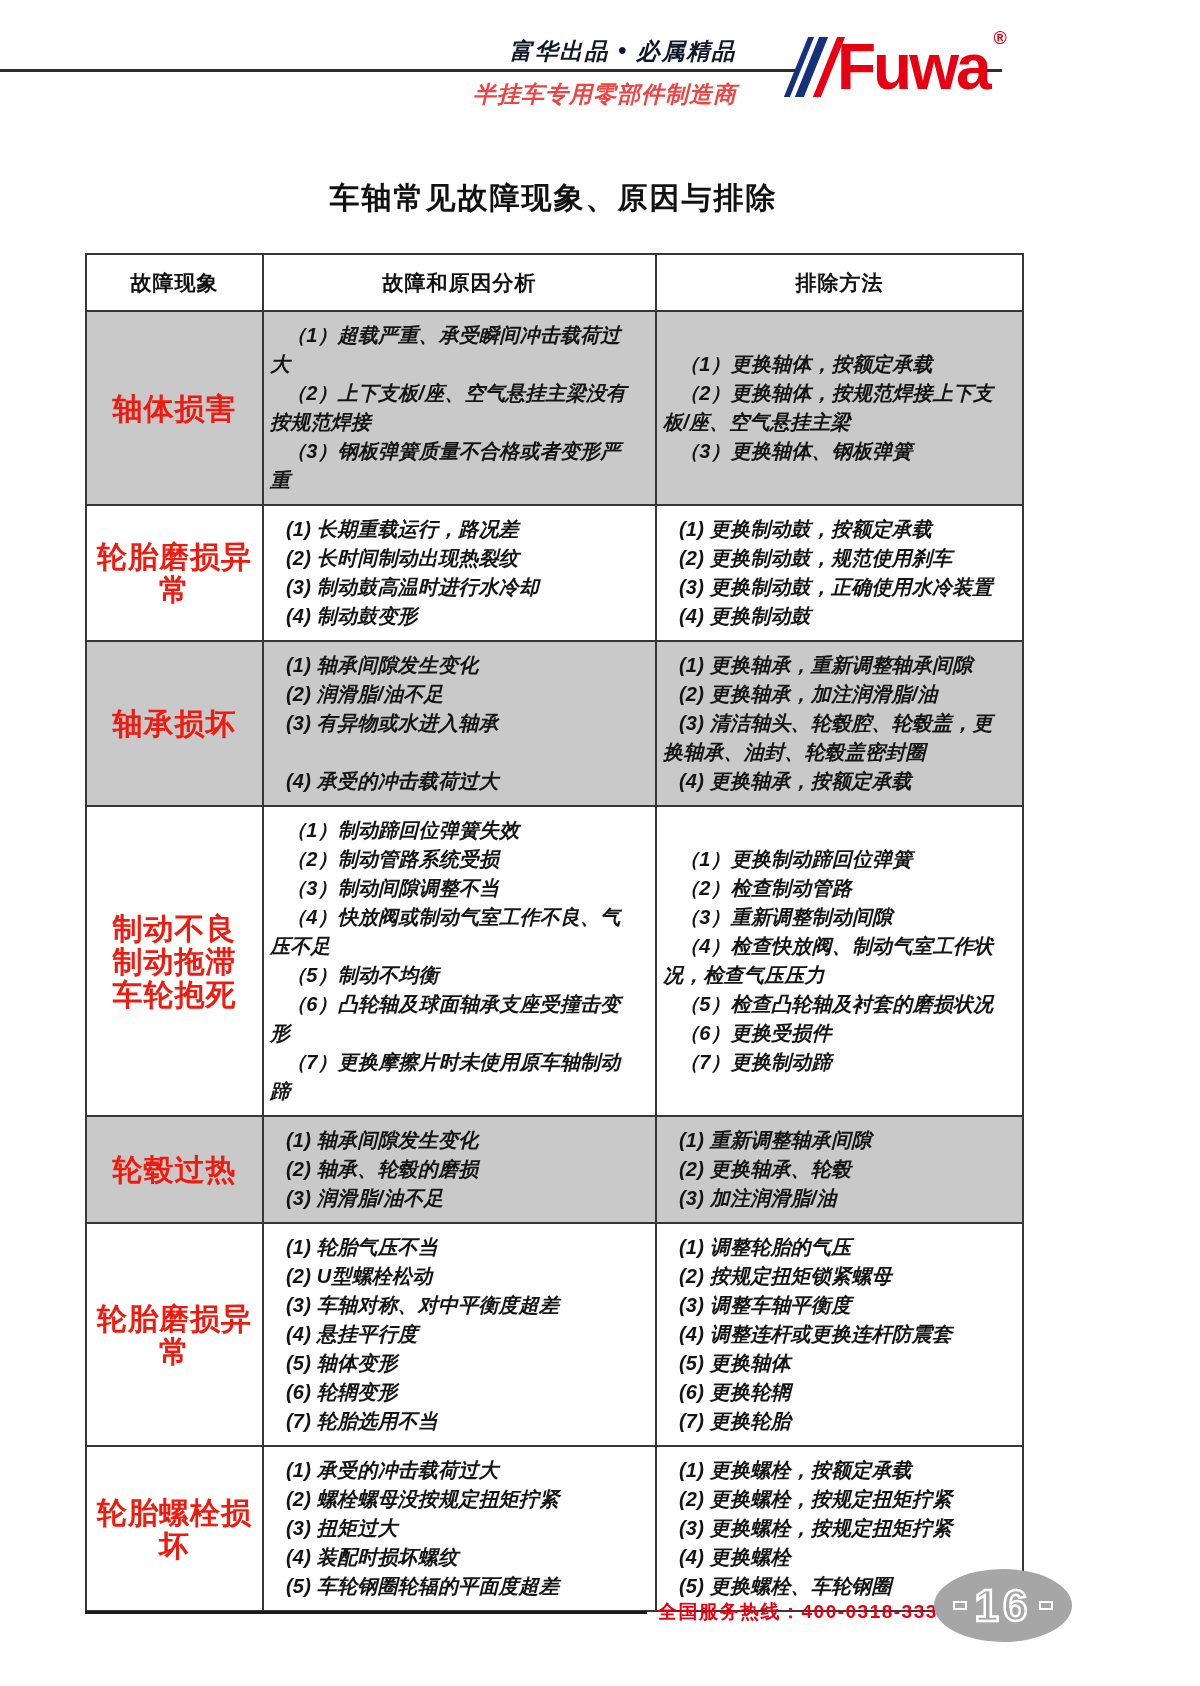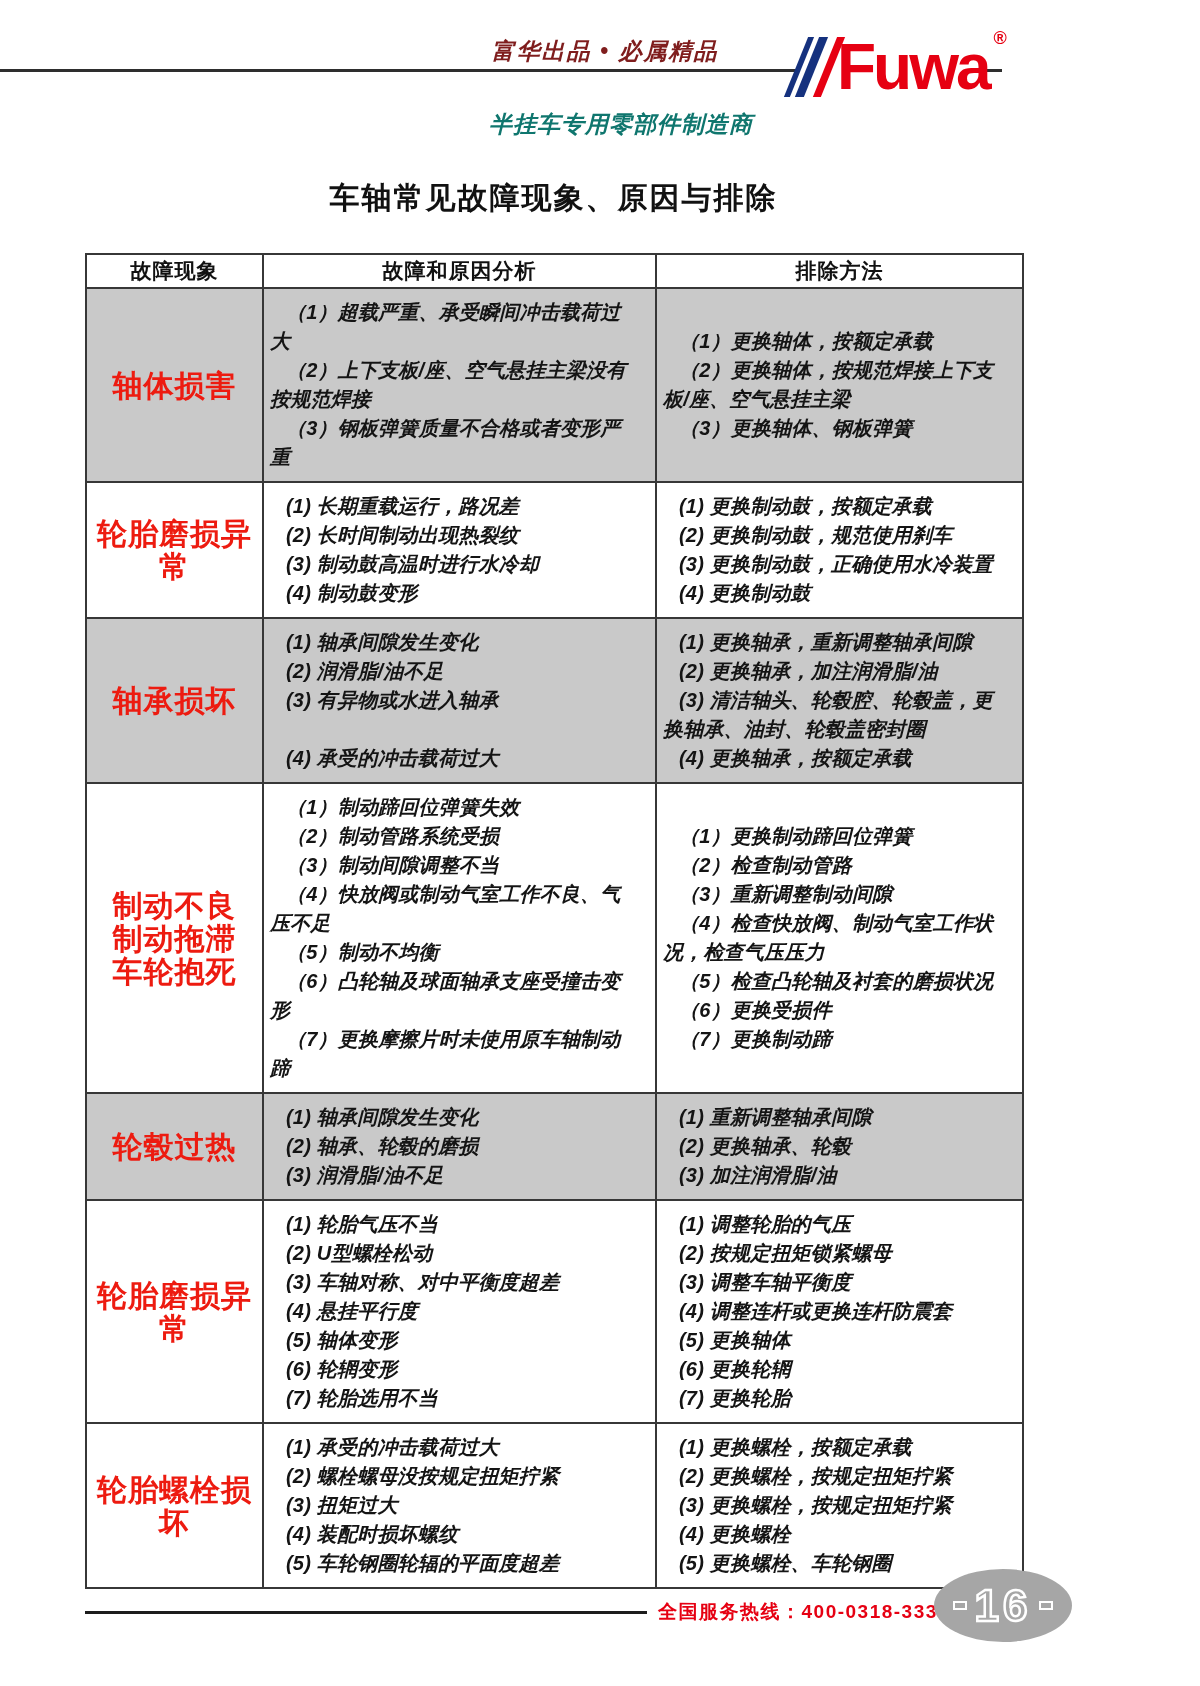--- a/index.html
+++ b/index.html
@@ -5,40 +5,40 @@
   * { margin:0; padding:0; box-sizing:border-box; }
   html,body { background:#ffffff; }
   body { font-family:"Liberation Sans", sans-serif; }
   .page { position:relative; width:1200px; height:1686px; background:#ffffff; overflow:hidden; margin:0 auto; }
 
   
   .hline { position:absolute; height:3px; background:#2e2e2e; }
   .hline.main { top:69px; left:0; width:800px; }
   .hline.right-seg { top:69px; left:972px; width:30px; }
   .taglines { position:absolute; top:0; left:440px; width:330px; text-align:center; }
-  .tagline1 { position:absolute; top:36px; left:0; width:100%; color:#7f1d1d; font-size:23px; font-weight:bold; font-style:italic; letter-spacing:2px; white-space:nowrap; }
-  .tagline2 { position:absolute; top:79px; left:16px; width:100%; color:#0f766e; font-size:23px; font-weight:bold; font-style:italic; letter-spacing:1px; white-space:nowrap;margin-top:30px; }
+  .tagline1 { position:absolute; top:36px; left:18px; width:100%; color:#0f172a; font-size:23px; font-weight:bold; font-style:italic; letter-spacing:2px; white-space:nowrap; }
+  .tagline2 { position:absolute; top:79px; left:0; width:100%; color:#ef4444; font-size:23px; font-weight:bold; font-style:italic; letter-spacing:1px; white-space:nowrap; }
   .logo { position:absolute; left:796px; top:28px; height:78px; display:flex; align-items:center; }
   .bar { display:inline-block; height:60px; transform:skewX(-22deg); }
   .bar.b1 { width:6px; background:#15317e; margin-right:5px; }
   .bar.b2 { width:9px; background:#15317e; margin-right:9px; }
   .bar.b3 { width:8px; background:#e60012; margin-right:4px; }
   .logo-text { font-size:64px; font-weight:800; color:#e60012; letter-spacing:-3px; line-height:1; }
   .logo-reg { color:#e60012; font-size:18px; font-weight:bold; font-style:normal; align-self:flex-start; margin-left:5px; margin-top:0; }
 
   
   .title { position:absolute; top:178px; left:85px; width:937px; text-align:center; font-size:30px; font-weight:bold; color:#111111; letter-spacing:2px; }
 
   
   .fault-table { position:absolute; left:85px; top:253px; width:937px; border-collapse:collapse; table-layout:fixed; }
   .fault-table col.c1 { width:177px; }
   .fault-table col.c2 { width:393px; }
   .fault-table col.c3 { width:367px; }
   .fault-table th, .fault-table td { border:2px solid #373737; }
-  .fault-table th { height:34px; font-size:21px; font-weight:bold; color:#111; background:#ffffff; text-align:center; letter-spacing:1px; }
+  .fault-table th { height:57px; font-size:21px; font-weight:bold; color:#111; background:#ffffff; text-align:center; letter-spacing:1px; }
   tr.shaded td { background:#c9c9c9; }
   td.col-fault { text-align:center; vertical-align:middle; padding:6px 4px; }
   .fault-line { font-size:30px; font-weight:bold; color:#ed1b10; line-height:33px; letter-spacing:1px; }
   td.col-text { vertical-align:middle; padding:9px 25px 9px 6px;font-style:italic; }
   .item { font-size:20px; line-height:29px; color:#141414; text-indent:16px; font-weight:600; letter-spacing:0.2px; }
   .item:empty::before { content:"\00a0"; }
 
   
   .footer-line { position:absolute; left:85px; top:1611px; width:562px; height:3px; background:#1c1c1c; }
   .hotline { position:absolute; left:658px; top:1599px; font-size:19px; font-weight:bold; color:#e60012; letter-spacing:1.5px; white-space:nowrap; }

